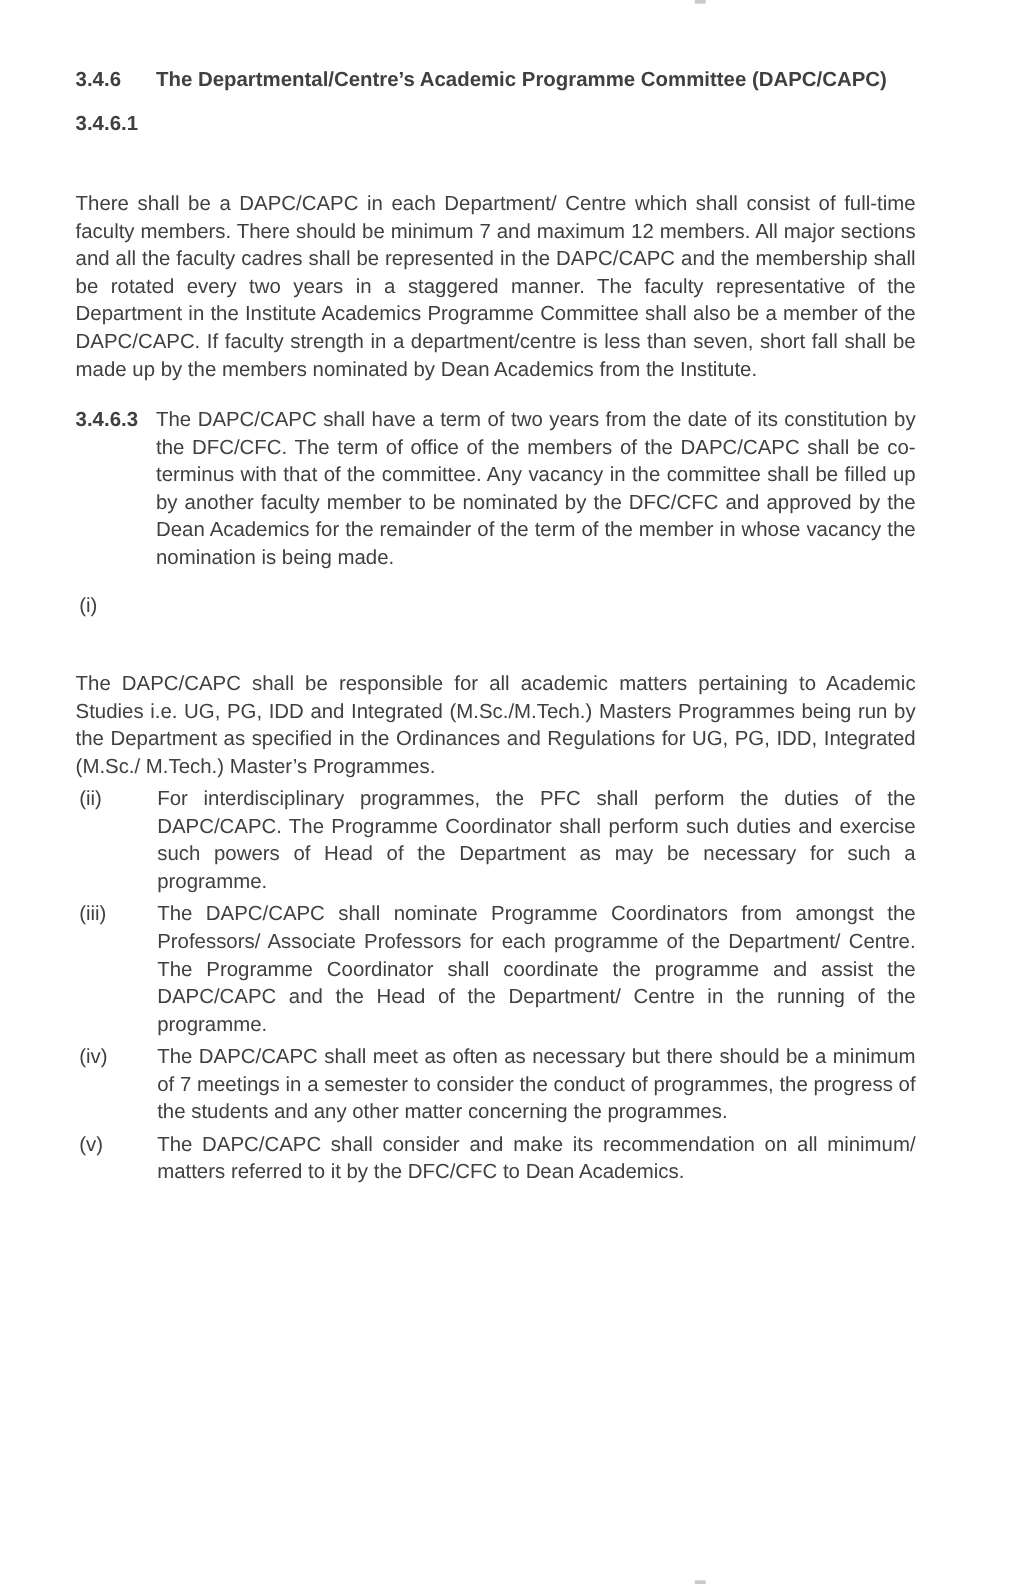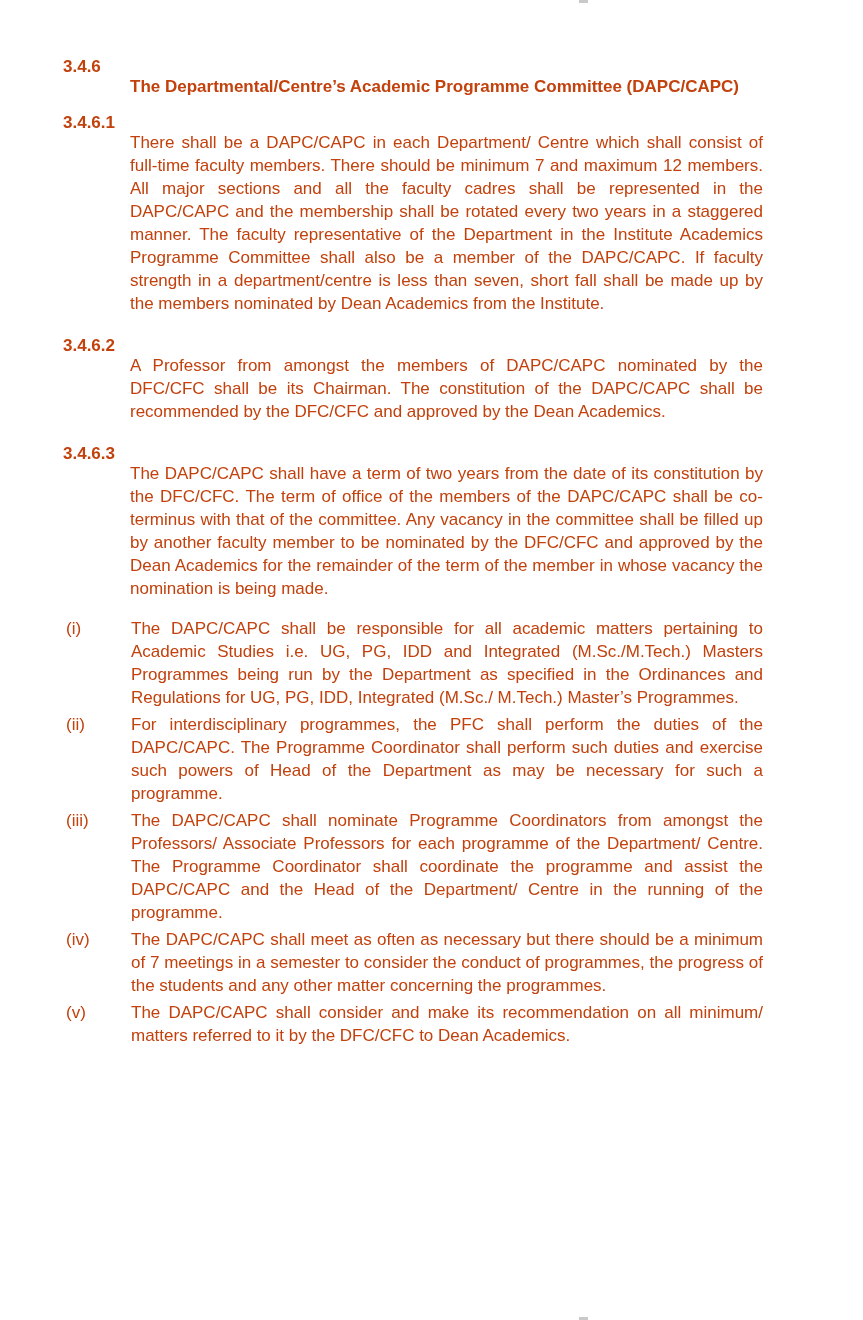--- a/index.html
+++ b/index.html
@@ -5,21 +5,21 @@
   html, body {
     margin: 0;
     padding: 0;
     background: #ffffff;
   }
   .page {
     position: relative;
     width: 863px;
     height: 1320px;
     background: #ffffff;
-    color: #c2410c;
+    color: #404040;
     font-family: "Liberation Sans", sans-serif;
     font-size: 17px;
     line-height: 23px;
     overflow: hidden;
   }
   .crop-artifact {
     position: absolute;
     left: 579px;
     width: 9px;
     height: 3px;
@@ -32,32 +32,31 @@
     position: absolute;
     left: 63px;
     top: 55px;
     width: 700px;
   }
 
   .block {
     display: flex;
     align-items: flex-start;
   }
-  .mt-sm { margin-top: 13px; }
+  .mt-sm { margin-top: 13px; flex-direction: column; }
   .mt    { margin-top: 19px; }
   .mt-item { margin-top: 4px; }
 
   .num {
     flex: 0 0 67px;
     font-weight: bold;
   }
   .btext {
     flex: 1;
     text-align: justify;
-    margin-top: 20px;
   }
   .bold { font-weight: bold; }
 
   .item {
     display: flex;
     align-items: flex-start;
   }
   .item .marker {
     flex: 0 0 65px;
     margin-left: 3px;
@@ -79,24 +78,20 @@
     <section class="block">
       <span class="num">3.4.6</span>
       <div class="btext bold">The Departmental/Centre’s Academic Programme Committee (DAPC/CAPC)</div>
     </section>
 
     <section class="block mt-sm">
       <span class="num">3.4.6.1</span>
       <div class="btext">There shall be a DAPC/CAPC in each Department/ Centre which shall consist of full-time faculty members. There should be minimum 7 and maximum 12 members. All major sections and all the faculty cadres shall be represented in the DAPC/CAPC and the membership shall be rotated every two years in a staggered manner. The faculty representative of the Department in the Institute Academics Programme Committee shall also be a member of the DAPC/CAPC. If faculty strength in a department/centre is less than seven, short fall shall be made up by the members nominated by Dean Academics from the Institute.</div>
     </section>
 
-    <section class="block mt">
-      <span class="num">3.4.6.2</span>
-      <div class="btext">A Professor from amongst the members of DAPC/CAPC nominated by the DFC/CFC shall be its Chairman. The constitution of the DAPC/CAPC shall be recommended by the DFC/CFC and approved by the Dean Academics.</div>
-    </section>
 
     <section class="block mt">
       <span class="num">3.4.6.3</span>
       <div class="btext">The DAPC/CAPC shall have a term of two years from the date of its constitution by the DFC/CFC. The term of office of the members of the DAPC/CAPC shall be co-terminus with that of the committee. Any vacancy in the committee shall be filled up by another faculty member to be nominated by the DFC/CFC and approved by the Dean Academics for the remainder of the term of the member in whose vacancy the nomination is being made.</div>
     </section>
 
 
     <div>
 
       <div class="item mt-sm" style="margin-top:17px">

